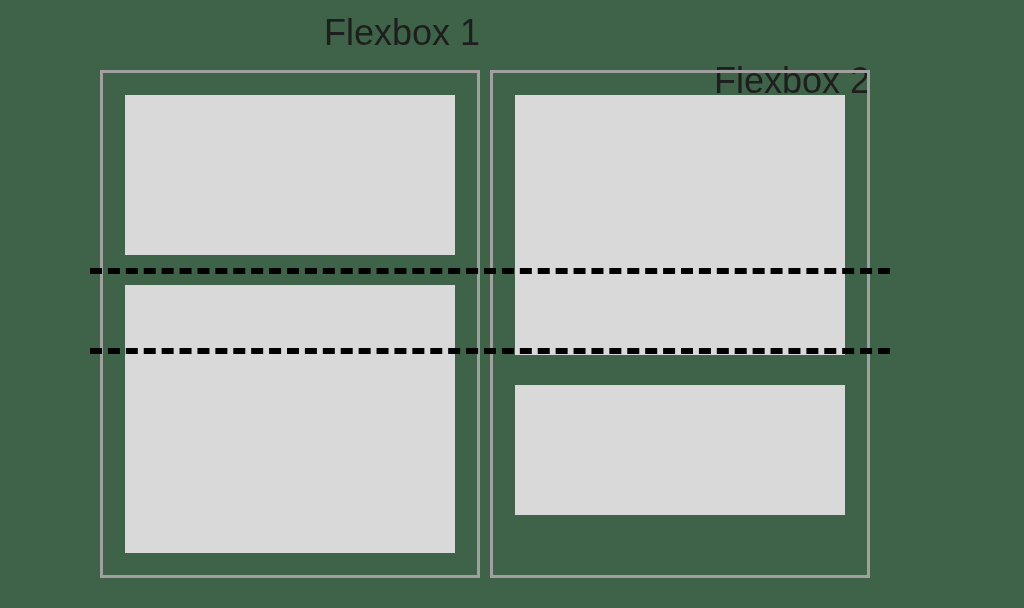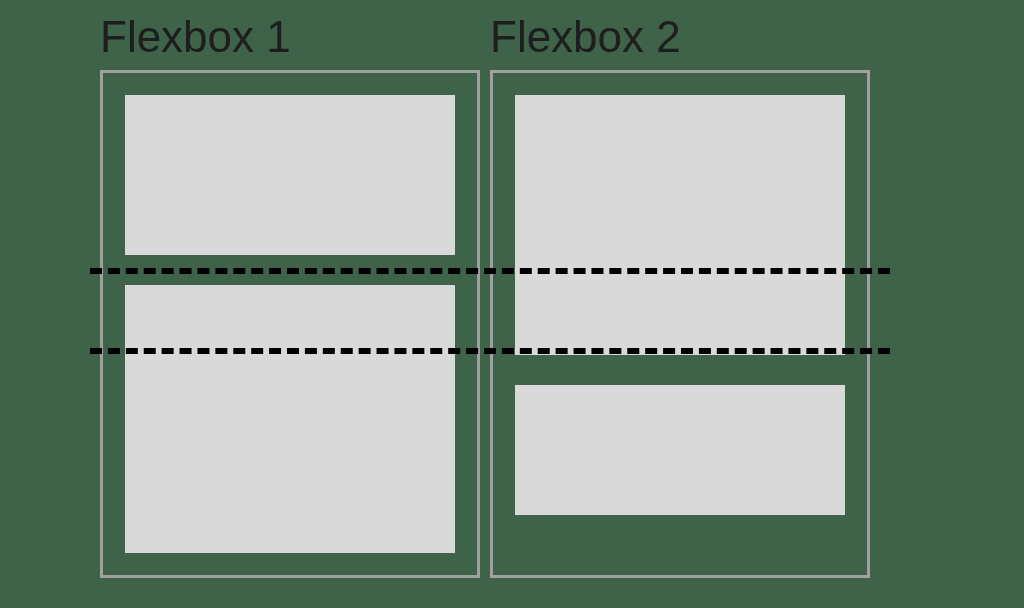--- a/index.html
+++ b/index.html
@@ -16,26 +16,26 @@
 
   .stage {
     position: relative;
     width: 1024px;
     height: 608px;
   }
 
   .title {
     position: absolute;
     top: 12px;
-    font-size: 44px;
+    font-size: 36px;
     font-weight: 400;
-    text-align: left;
+    text-align: right;
   }
   .title-1 { left: 100px; width: 380px; }
-  .title-2 { left: 490px; width: 380px; }
+  .title-2 { left: 490px; width: 380px; margin-top: 48px; }
 
   .flexbox {
     position: absolute;
     top: 70px;
     width: 380px;
     height: 508px;
     border: 3px solid #a0a0a0;
     box-sizing: border-box;
     padding: 22px;
     display: flex;

